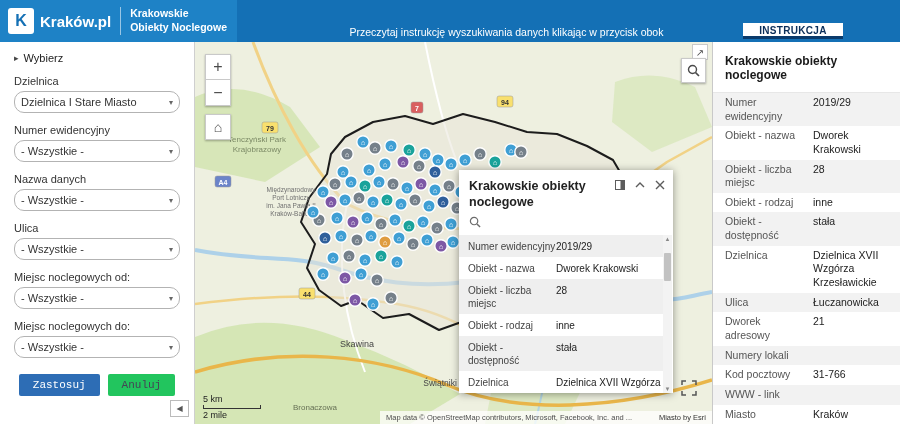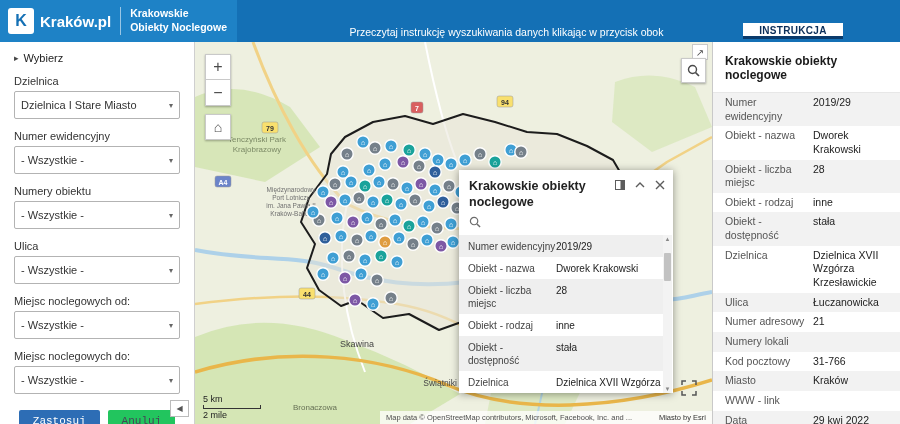--- a/index.html
+++ b/index.html
@@ -17,21 +17,21 @@
   .header-title { position:absolute; top:5px; left:237px; right:0; text-align:center; font-weight:bold; font-size:13px; letter-spacing:.2px; white-space:nowrap; }
   .header-sub { position:absolute; top:26px; left:237px; right:124px; text-align:center; font-size:10.5px; white-space:nowrap; }
   .instr-btn { position:absolute; right:57px; top:23px; width:100px; height:16px; background:#fff; color:#0b2e59; font-size:10px; font-weight:bold; text-align:center; line-height:16px; border-bottom:3px solid #0a3a6b; cursor:pointer; letter-spacing:.3px;margin-left:28px; }
 
   
   .sidebar { position:absolute; top:42px; left:0; width:195px; bottom:0; background:#fff; border-right:1px solid #cfcfcf; padding:10px 14px; font-size:11px; color:#333; z-index:20; }
   .sb-title { display:flex; align-items:center; gap:5px; font-size:11px; color:#222; }
   .sb-arrow { font-size:9px; color:#444; }
   .field { margin-top:11px; }
   .f-label { margin-bottom:4px; color:#333; }
-  .sel { border:1px solid #b3b3b3; border-radius:2px; height:28px; display:flex; align-items:center; justify-content:space-between; padding:0 6px; background:#fff; cursor:pointer; color:#333; }
+  .sel { border:1px solid #b3b3b3; border-radius:10px; height:22px; display:flex; align-items:center; justify-content:space-between; padding:0 6px; background:#fff; cursor:pointer; color:#333; }
   .sel .chev { color:#666; font-size:8px; }
   .buttons { margin-top:16px; display:flex; gap:8px; justify-content:center; }
   .btn { font-size:11px; padding:5px 14px; border-radius:2px; border:0; cursor:pointer; font-family:Liberation Mono, monospace; }
   .btn-primary { background:#2d6db5; color:#fff; }
   .btn-secondary { background:#22c55e; color:#445; }
   .sb-collapse { position:absolute; left:170px; top:400px; width:19px; height:17px; background:#fff; border:1px solid #bbb; font-size:8px; color:#555; display:flex; align-items:center; justify-content:center; cursor:pointer; z-index:25; }
 
   
   .map { position:absolute; top:42px; left:195px; width:517px; bottom:0; background:#eef0e0; overflow:hidden; z-index:5; }
   .map svg.base { position:absolute; inset:0; }
@@ -108,21 +108,21 @@
 
   <div class="field">
     <div class="f-label">Numer ewidencyjny</div>
     <div class="sel">
       <span class="sel-value">- Wszystkie -</span>
       <span class="chev">▾</span>
     </div>
   </div>
 
   <div class="field">
-    <div class="f-label">Numery obiektu</div>
+    <div class="f-label">Nazwa danych</div>
     <div class="sel">
       <span class="sel-value">- Wszystkie -</span>
       <span class="chev">▾</span>
     </div>
   </div>
 
   <div class="field">
     <div class="f-label">Ulica</div>
     <div class="sel">
       <span class="sel-value">- Wszystkie -</span>
@@ -631,45 +631,45 @@
     <div class="dl">Dzielnica</div>
     <div class="dv">Dzielnica XVII Wzgórza Krzesławickie</div>
   </div>
 
   <div class="drow">
     <div class="dl">Ulica</div>
     <div class="dv">Łuczanowicka</div>
   </div>
 
   <div class="drow">
-    <div class="dl">Numer adresowy</div>
+    <div class="dl">Dworek adresowy</div>
     <div class="dv">21</div>
   </div>
 
   <div class="drow">
     <div class="dl">Numery lokali</div>
     <div class="dv"></div>
   </div>
 
   <div class="drow">
     <div class="dl">Kod pocztowy</div>
     <div class="dv">31-766</div>
   </div>
 
   <div class="drow">
+    <div class="dl">WWW - link</div>
+    <div class="dv"></div>
+  </div>
+
+  <div class="drow">
     <div class="dl">Miasto</div>
     <div class="dv">Kraków</div>
   </div>
 
   <div class="drow">
-    <div class="dl">WWW - link</div>
-    <div class="dv"></div>
-  </div>
-
-  <div class="drow">
     <div class="dl">Data wprowadzenia do bazy</div>
     <div class="dv">29 kwi 2022</div>
   </div>
 
 </div>
   </div>
 
 </div>
 
 </body></html>

